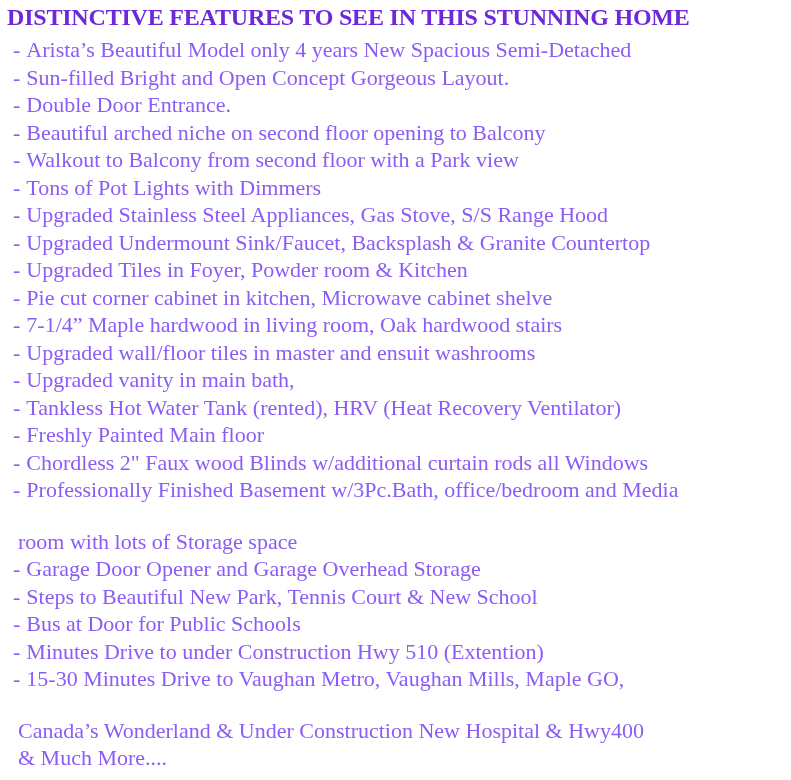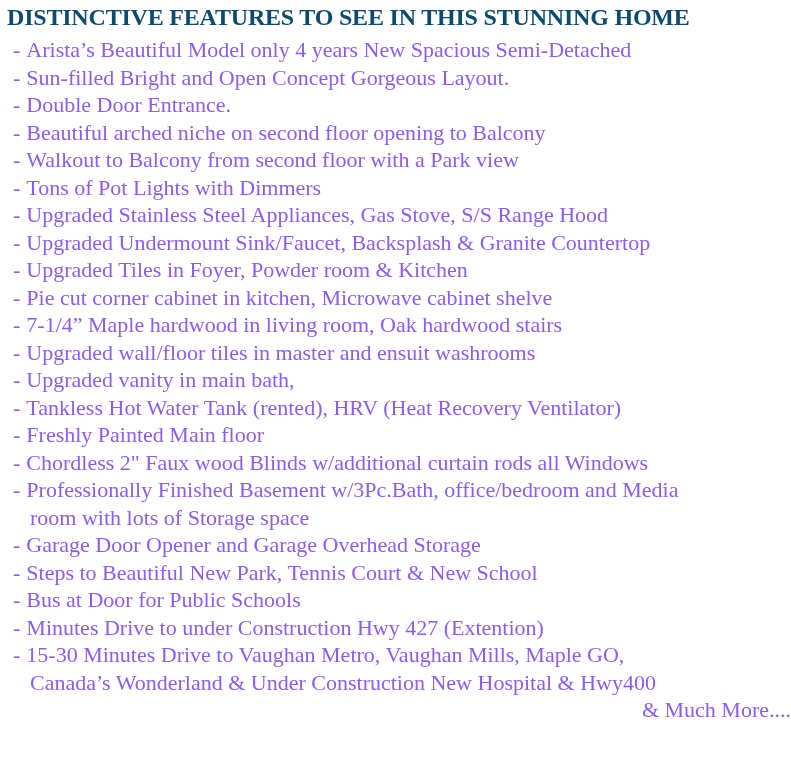--- a/index.html
+++ b/index.html
@@ -17,40 +17,40 @@
   .page {
     padding-top: 2px;
   }
   .doc-title {
     font-size: 24px;
     font-weight: bold;
     line-height: 29px;
     margin: 1px 0 4px 7px;
     white-space: nowrap;
     letter-spacing: -0.2px;
-    color: #0c4a6e;
+    color: #6d28d9;
   }
   .feature-list {
     margin: 0;
   }
   .feature-line {
     font-size: 22px;
     line-height: 27.5px;
     white-space: nowrap;
     color: #8b5cf6;
   }
   .indent-first {
     padding-left: 13px;
   }
   .indent-deep {
-    padding-left: 30px;
+    padding-left: 18px;
+    margin-top: 24px;
   }
   .indent-shallow {
     padding-left: 18px;
-    text-align: right;
   }
   .dash {
     margin-right: 6px;
   }
 </style>
 </head>
 <body>
 
 <div class="page">
   <div class="doc-title">DISTINCTIVE FEATURES TO SEE IN THIS STUNNING HOME</div>
@@ -69,18 +69,18 @@
       <div class="feature-line indent-first"><span class="dash">-</span><span>Upgraded wall/floor tiles in master and ensuit washrooms</span></div>
       <div class="feature-line indent-first"><span class="dash">-</span><span>Upgraded vanity in main bath,</span></div>
       <div class="feature-line indent-first"><span class="dash">-</span><span>Tankless Hot Water Tank (rented), HRV (Heat Recovery Ventilator)</span></div>
       <div class="feature-line indent-first"><span class="dash">-</span><span>Freshly Painted Main floor</span></div>
       <div class="feature-line indent-first"><span class="dash">-</span><span>Chordless 2" Faux wood Blinds w/additional curtain rods all Windows</span></div>
       <div class="feature-line indent-first"><span class="dash">-</span><span>Professionally Finished Basement w/3Pc.Bath, office/bedroom and Media</span></div>
       <div class="feature-line indent-deep">room with lots of Storage space</div>
       <div class="feature-line indent-first"><span class="dash">-</span><span>Garage Door Opener and Garage Overhead Storage</span></div>
       <div class="feature-line indent-first"><span class="dash">-</span><span>Steps to Beautiful New Park, Tennis Court &amp; New School</span></div>
       <div class="feature-line indent-first"><span class="dash">-</span><span>Bus at Door for Public Schools</span></div>
-      <div class="feature-line indent-first"><span class="dash">-</span><span>Minutes Drive to under Construction Hwy 427 (Extention)</span></div>
+      <div class="feature-line indent-first"><span class="dash">-</span><span>Minutes Drive to under Construction Hwy 510 (Extention)</span></div>
       <div class="feature-line indent-first"><span class="dash">-</span><span>15-30 Minutes Drive to Vaughan Metro, Vaughan Mills, Maple GO,</span></div>
       <div class="feature-line indent-deep">Canada’s Wonderland &amp; Under Construction New Hospital &amp; Hwy400</div>
       <div class="feature-line indent-shallow">&amp; Much More....</div>
     </div>
 </div>
 
 </body></html>

